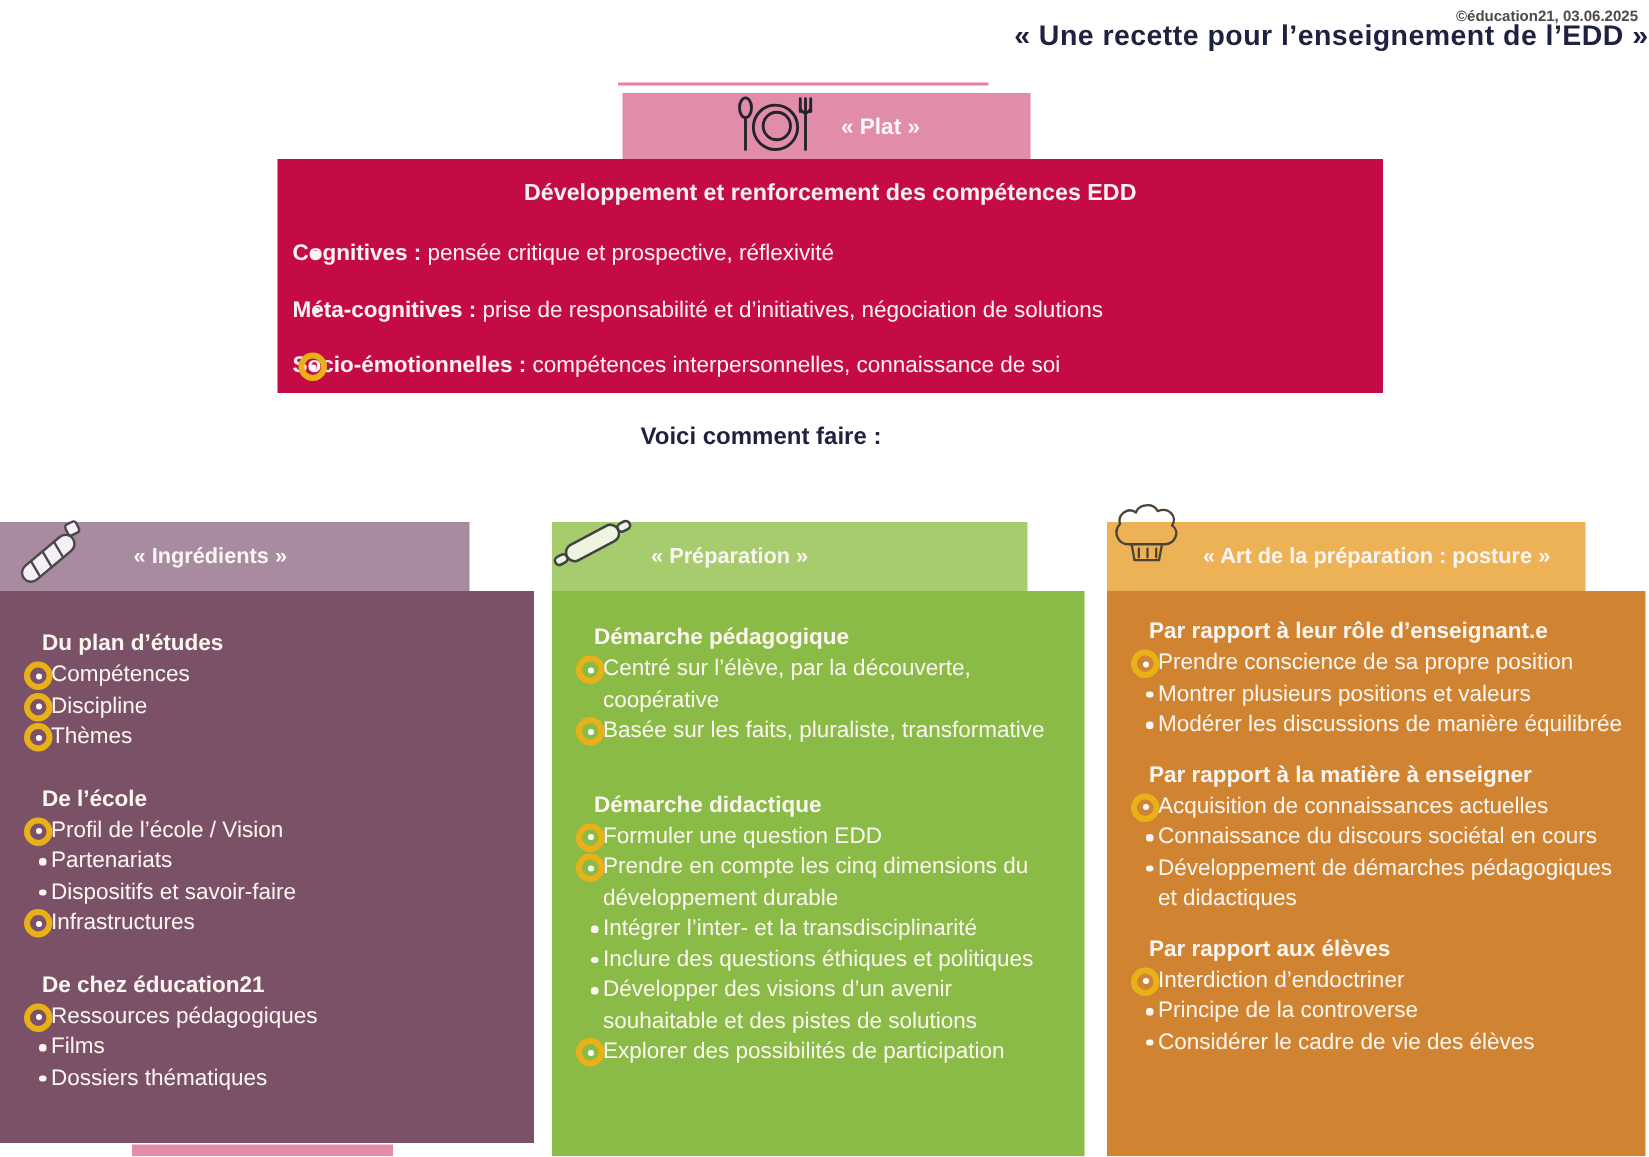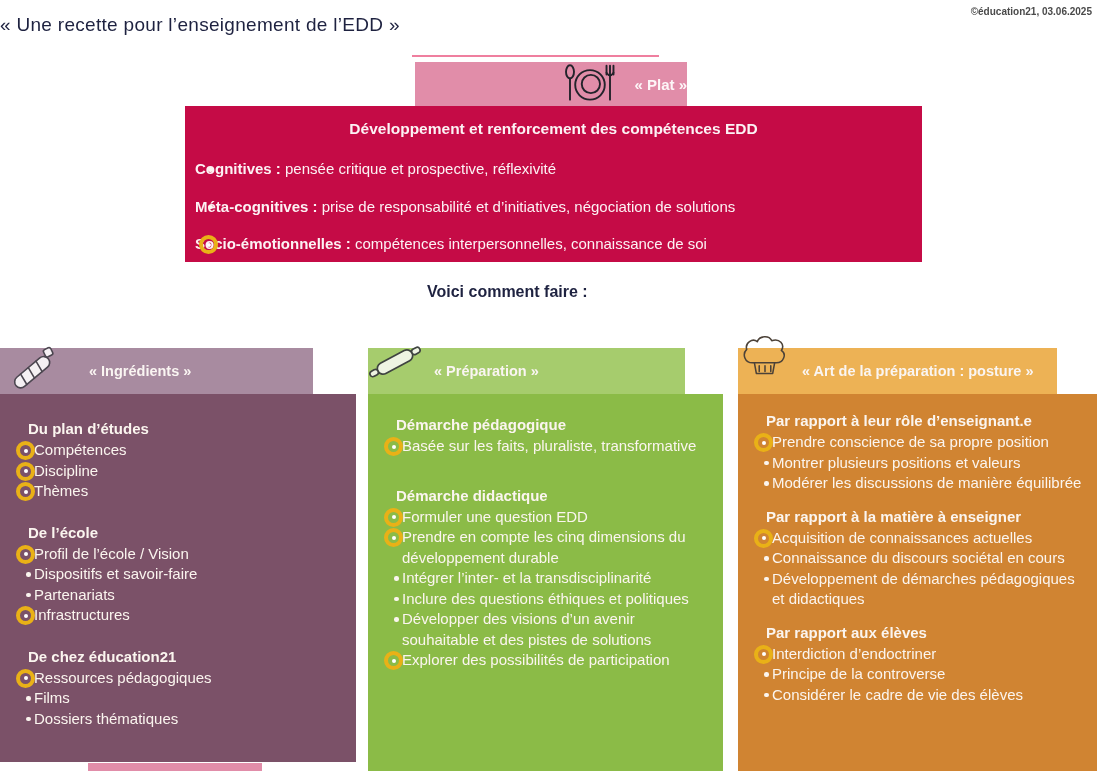--- a/index.html
+++ b/index.html
@@ -2,32 +2,32 @@
 <html style="--crimson: #c50b46; --pink: #e18da9; --purple-header: #a88ba0; --purple-body: #7b5168; --green-header: #a6cc6d; --green-body: #8bbb47; --orange-header: #edb255; --orange-body: #d08432; --ring-yellow: #e9b117; --title-ink: #1e2240;"><head>
 <meta charset="utf-8">
 <style>
   html,body { margin:0; padding:0; background:#ffffff; }
   .canvas {
     position:relative; width:1099px; height:771px; background:#ffffff;
     font-family:"Liberation Sans", sans-serif; overflow:hidden;
   }
   
   .page-title {
-    position:absolute; top:14px; left:0; width:100%; text-align:left;
-    font-size:19px; font-weight:normal; color:var(--title-ink); letter-spacing:0.3px;
+    position:absolute; top:14px; left:0; width:100%; text-align:right;
+    font-size:19px; font-weight:bold; color:var(--title-ink); letter-spacing:0.3px;
   }
   .copyright {
     position:absolute; top:6px; right:7px; font-size:10px; font-weight:bold; color:#4a4a4a;
   }
   .title-underline {
     position:absolute; left:412px; top:55px; width:247px; height:2px; background:#ef7f9f;
   }
   .plat-tab {
     position:absolute; left:415px; top:62px; width:272px; height:44px;
-    background:var(--pink); display:flex; align-items:center; justify-content:flex-end; gap:16px;
+    background:var(--pink); display:flex; align-items:center; justify-content:center; gap:16px;
   }
   .plat-tab svg { width:56px; height:40px; flex:0 0 auto; }
   .plat-tab .label { font-size:15px; font-weight:bold; color:#fdf6f8; }
 
   .plat-box {
     position:absolute; left:185px; top:106px; width:737px; height:156px;
     background:var(--crimson); color:#fcf2f4; box-sizing:border-box;
   }
   .plat-box-title { text-align:center; font-weight:bold; font-size:15.5px; margin-top:14px; }
   .plat-box ul { list-style:none; margin:21px 0 0 0; padding:0 30px 0 0; }
@@ -133,22 +133,22 @@
       <ul class="items">
           <li><span class="marker ring"></span><span>Compétences</span></li>
           <li><span class="marker ring"></span><span>Discipline</span></li>
           <li><span class="marker ring"></span><span>Thèmes</span></li>
         </ul>
     </div>
     <div class="section">
       <h3>De l’école</h3>
       <ul class="items">
           <li><span class="marker ring"></span><span>Profil de l’école / Vision</span></li>
+          <li><span class="marker dot"></span><span>Partenariats</span></li>
           <li><span class="marker dot"></span><span>Dispositifs et savoir-faire</span></li>
-          <li><span class="marker dot"></span><span>Partenariats</span></li>
           <li><span class="marker ring"></span><span>Infrastructures</span></li>
         </ul>
     </div>
     <div class="section">
       <h3>De chez éducation21</h3>
       <ul class="items">
           <li><span class="marker ring"></span><span>Ressources pédagogiques</span></li>
           <li><span class="marker dot"></span><span>Films</span></li>
           <li><span class="marker dot"></span><span>Dossiers thématiques</span></li>
         </ul>
@@ -162,20 +162,21 @@
         <rect x="-1" y="25" width="9" height="6" rx="3" fill="#eef4e2"></rect>
         <rect x="48" y="25" width="9" height="6" rx="3" fill="#eef4e2"></rect>
       </g>
     </svg>
     <span class="label">« Préparation »</span>
   </div>
   <div class="col-body body-green">
     <div class="section">
       <h3>Démarche pédagogique</h3>
       <ul class="items">
+          <li><span class="marker ring"></span><span>Centré sur l’élève, par la découverte, coopérative</span></li>
           <li><span class="marker ring"></span><span>Basée sur les faits, pluraliste, transformative</span></li>
         </ul>
     </div>
     <div class="section">
       <h3>Démarche didactique</h3>
       <ul class="items">
           <li><span class="marker ring"></span><span>Formuler une question EDD</span></li>
           <li><span class="marker ring"></span><span>Prendre en compte les cinq dimensions du développement durable</span></li>
           <li><span class="marker dot"></span><span>Intégrer l’inter- et la transdisciplinarité</span></li>
           <li><span class="marker dot"></span><span>Inclure des questions éthiques et politiques</span></li>

